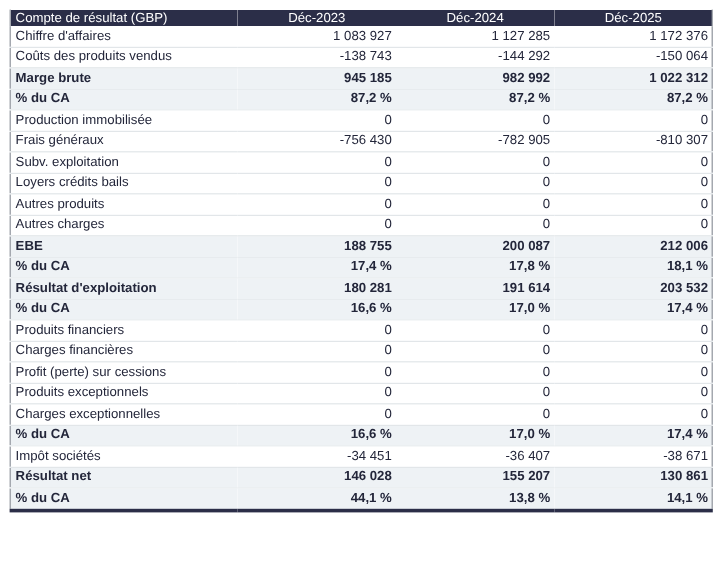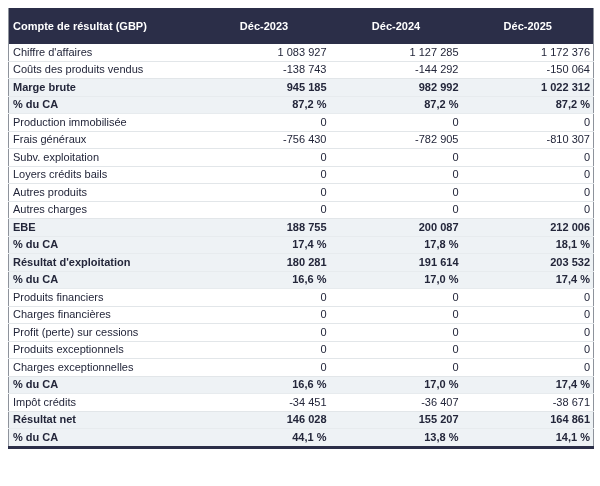--- a/index.html
+++ b/index.html
@@ -23,21 +23,21 @@
     border-bottom:3px solid var(--header-bg);
   }
   col.c-label{width:189px;}
   col.c-num{width:132px;}
   th,td{
     font-size:11px;color:var(--body-text);
     white-space:nowrap;overflow:hidden;box-sizing:border-box;
   }
   thead th{
     background:var(--header-bg);color:var(--header-text);
-    font-weight:bold;text-align:left;height:36px;
+    font-weight:normal;text-align:left;height:14px;
     padding:0 4px;border:none;
   }
   thead th.num{text-align:center;padding-right:3px;}
   tbody td{
     background:#ffffff;border-bottom:1px solid var(--row-border);
     padding:1.5px 4px;line-height:13.5px;font-weight:normal;
   }
   tbody td.num{text-align:right;padding-right:3px;}
   tbody tr.em td{
     background:var(--highlight-bg);font-weight:bold;
@@ -179,30 +179,30 @@
           <td class="num">0</td>
           <td class="num">0</td>
         </tr>
         <tr class="em">
           <td>% du CA</td>
           <td class="num">16,6 %</td>
           <td class="num">17,0 %</td>
           <td class="num">17,4 %</td>
         </tr>
         <tr>
-          <td>Impôt crédits</td>
+          <td>Impôt sociétés</td>
           <td class="num">-34 451</td>
           <td class="num">-36 407</td>
           <td class="num">-38 671</td>
         </tr>
         <tr class="em">
           <td>Résultat net</td>
           <td class="num">146 028</td>
           <td class="num">155 207</td>
-          <td class="num">164 861</td>
+          <td class="num">130 861</td>
         </tr>
         <tr class="em">
           <td>% du CA</td>
           <td class="num">44,1 %</td>
           <td class="num">13,8 %</td>
           <td class="num">14,1 %</td>
         </tr>
       </tbody>
   </table>
 </div>

